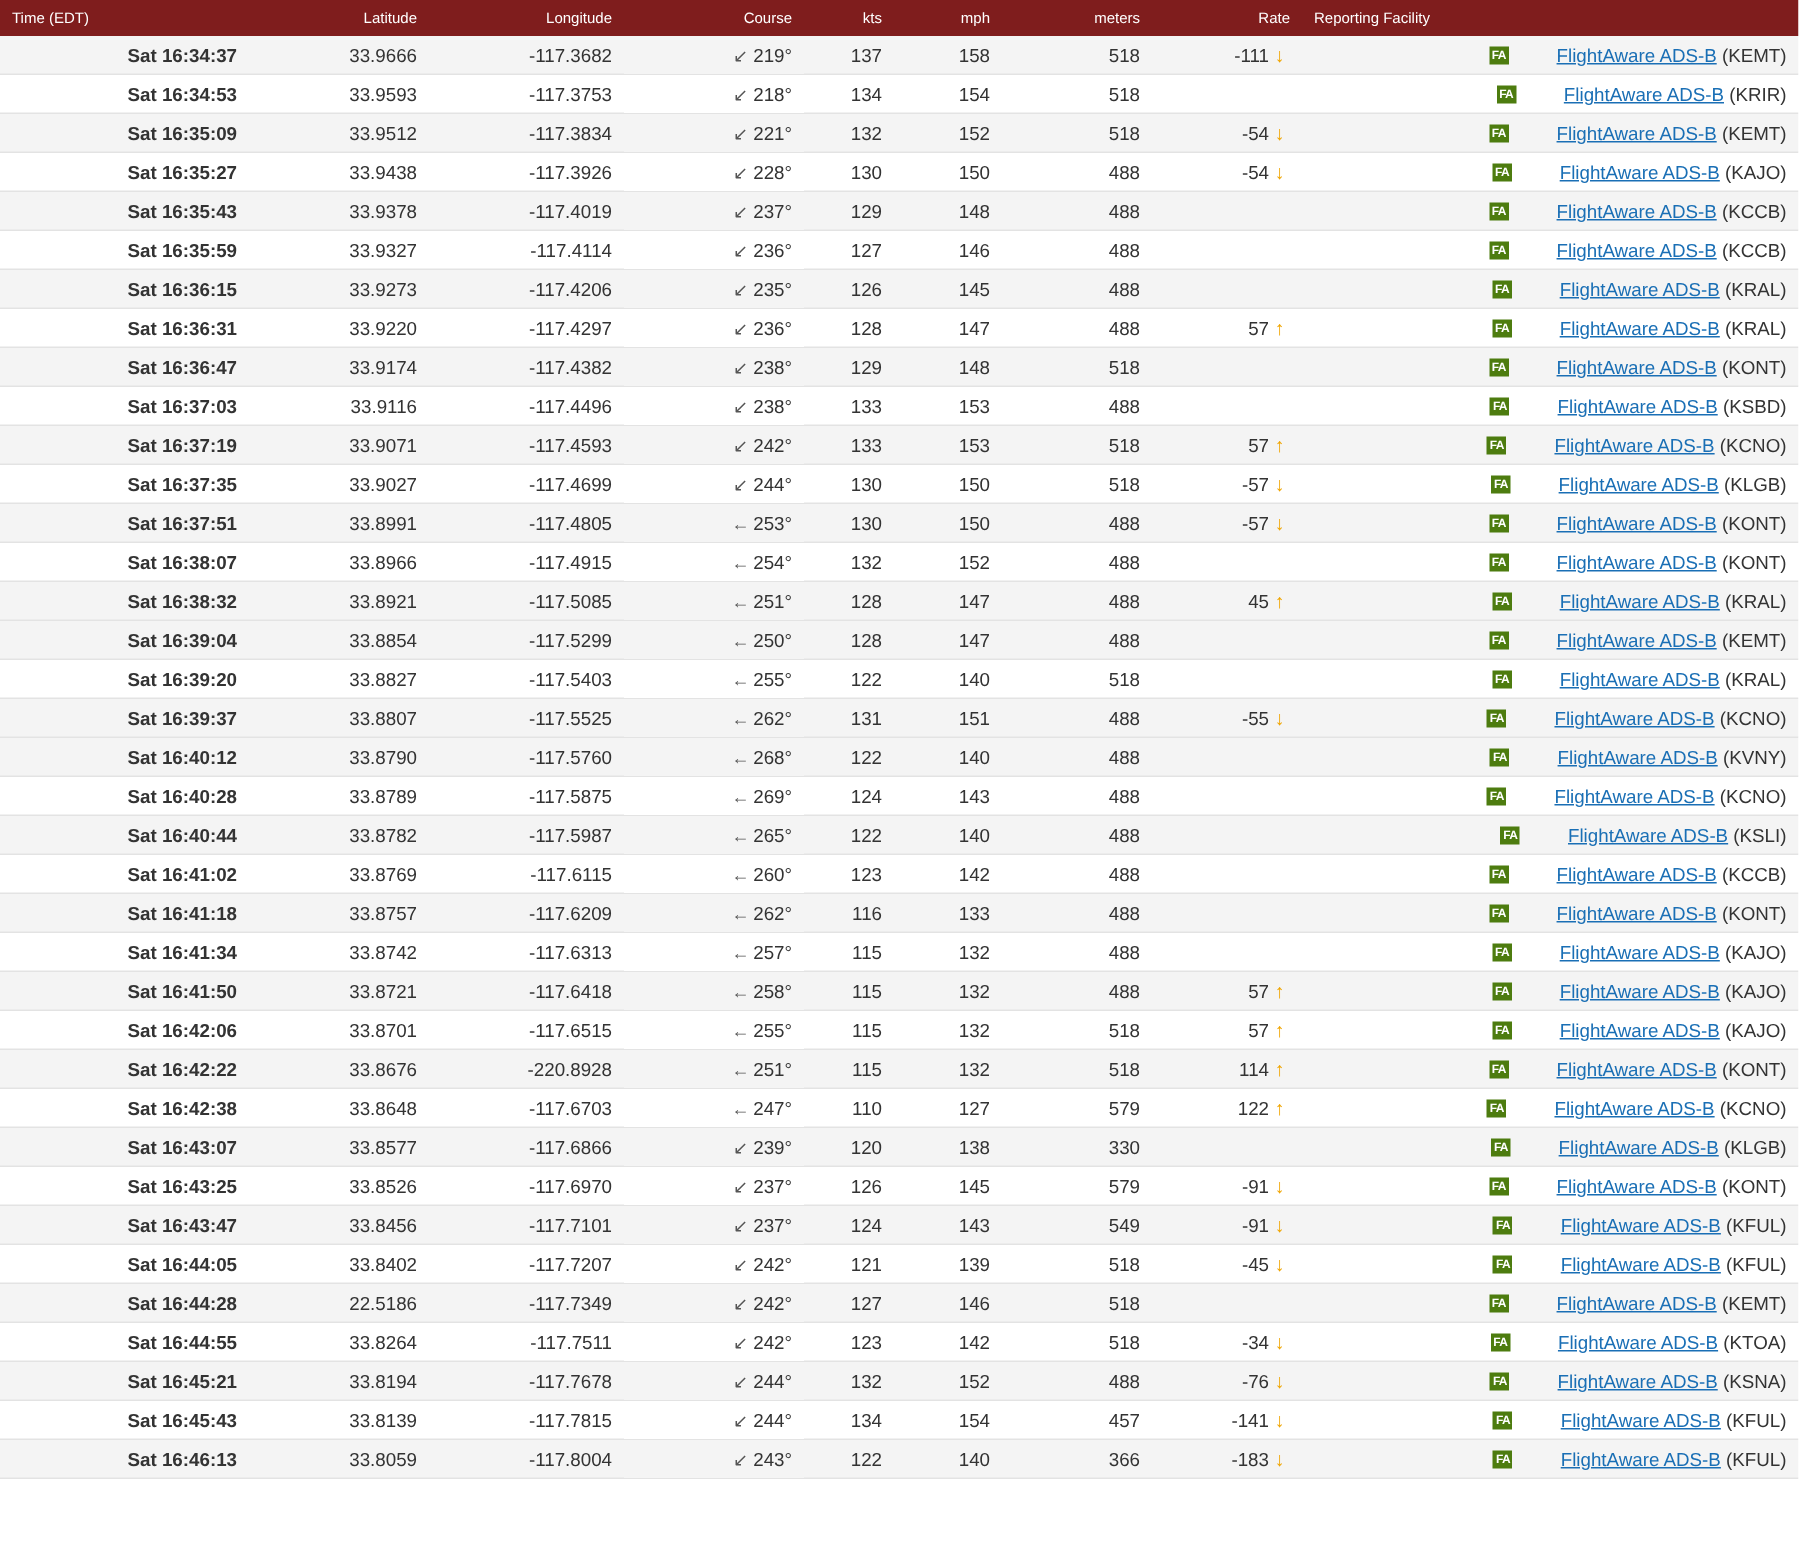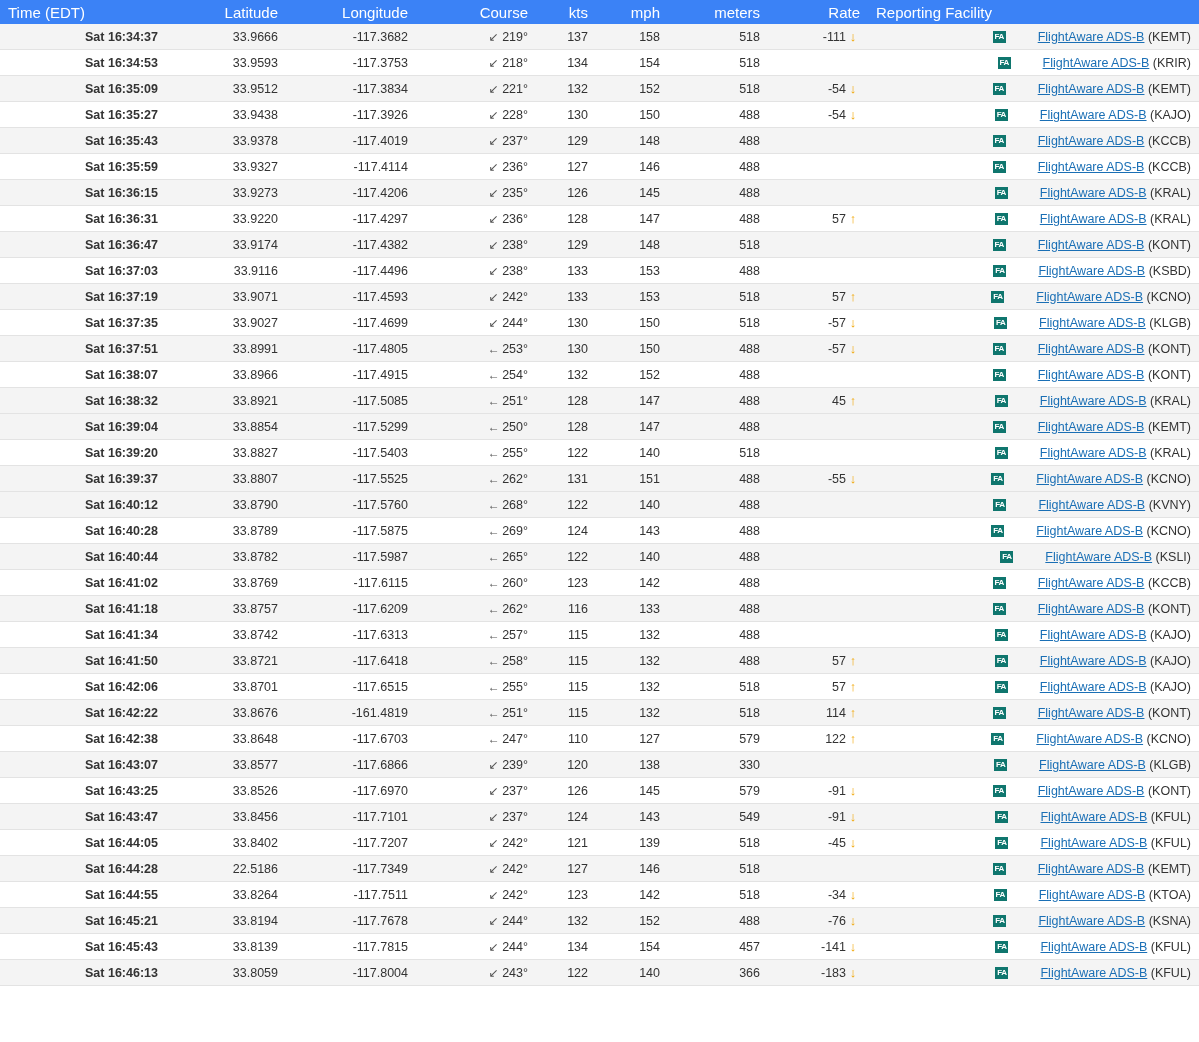--- a/index.html
+++ b/index.html
@@ -12,24 +12,24 @@
     font-size: 12px;
     color: #333333;
     width: 1199px;
   }
   table.track-log {
     border-collapse: collapse;
     width: 1199px;
     table-layout: fixed;
   }
   table.track-log thead th {
-    background: #3b82f6;
+    background: #7f1d1d;
     color: #ffffff;
     font-weight: normal;
-    font-size: 15px;
+    font-size: 10px;
     height: 24px;
     padding: 0 8px;
     text-align: right;
     white-space: nowrap;
   }
   table.track-log thead th.left {
     text-align: left;
   }
   table.track-log tbody td {
     height: 25px;
@@ -92,21 +92,21 @@
   .rate-icon.down { color: #f0a500; }
   td.facility {
     text-align: left;
     padding-left: 6px;
   }
   .fa-badge {
     display: inline-block;
     width: 13px;
     height: 12px;
     line-height: 12px;
-    background: #0f766e;
+    background: #4d7c0f;
     color: #ffffff;
     font-size: 8px;
     font-weight: bold;
     text-align: center;
     vertical-align: middle;
     margin-right: 3px;
     letter-spacing: -0.5px;
   }
   a.fa-link {
     color: #1a6fb5;
@@ -438,21 +438,21 @@
         <td class="course"><span class="course-wrap"><span class="course-arrow">←</span><span>255°</span></span></td>
         <td>115</td>
         <td>132</td>
         <td>518</td>
         <td class="rate"><span class="rate-wrap"><span class="rate-val">57</span><span class="rate-icon up">↑</span></span></td>
         <td class="facility"><span class="fa-badge">FA</span><a class="fa-link" href="#">FlightAware ADS-B</a><span class="fac-code"> (KAJO)</span></td>
       </tr>
       <tr class="odd">
         <td class="time">Sat 16:42:22</td>
         <td>33.8676</td>
-        <td>-161.4819</td>
+        <td>-220.8928</td>
         <td class="course"><span class="course-wrap"><span class="course-arrow">←</span><span>251°</span></span></td>
         <td>115</td>
         <td>132</td>
         <td>518</td>
         <td class="rate"><span class="rate-wrap"><span class="rate-val">114</span><span class="rate-icon up">↑</span></span></td>
         <td class="facility"><span class="fa-badge">FA</span><a class="fa-link" href="#">FlightAware ADS-B</a><span class="fac-code"> (KONT)</span></td>
       </tr>
       <tr class="even">
         <td class="time">Sat 16:42:38</td>
         <td>33.8648</td>

